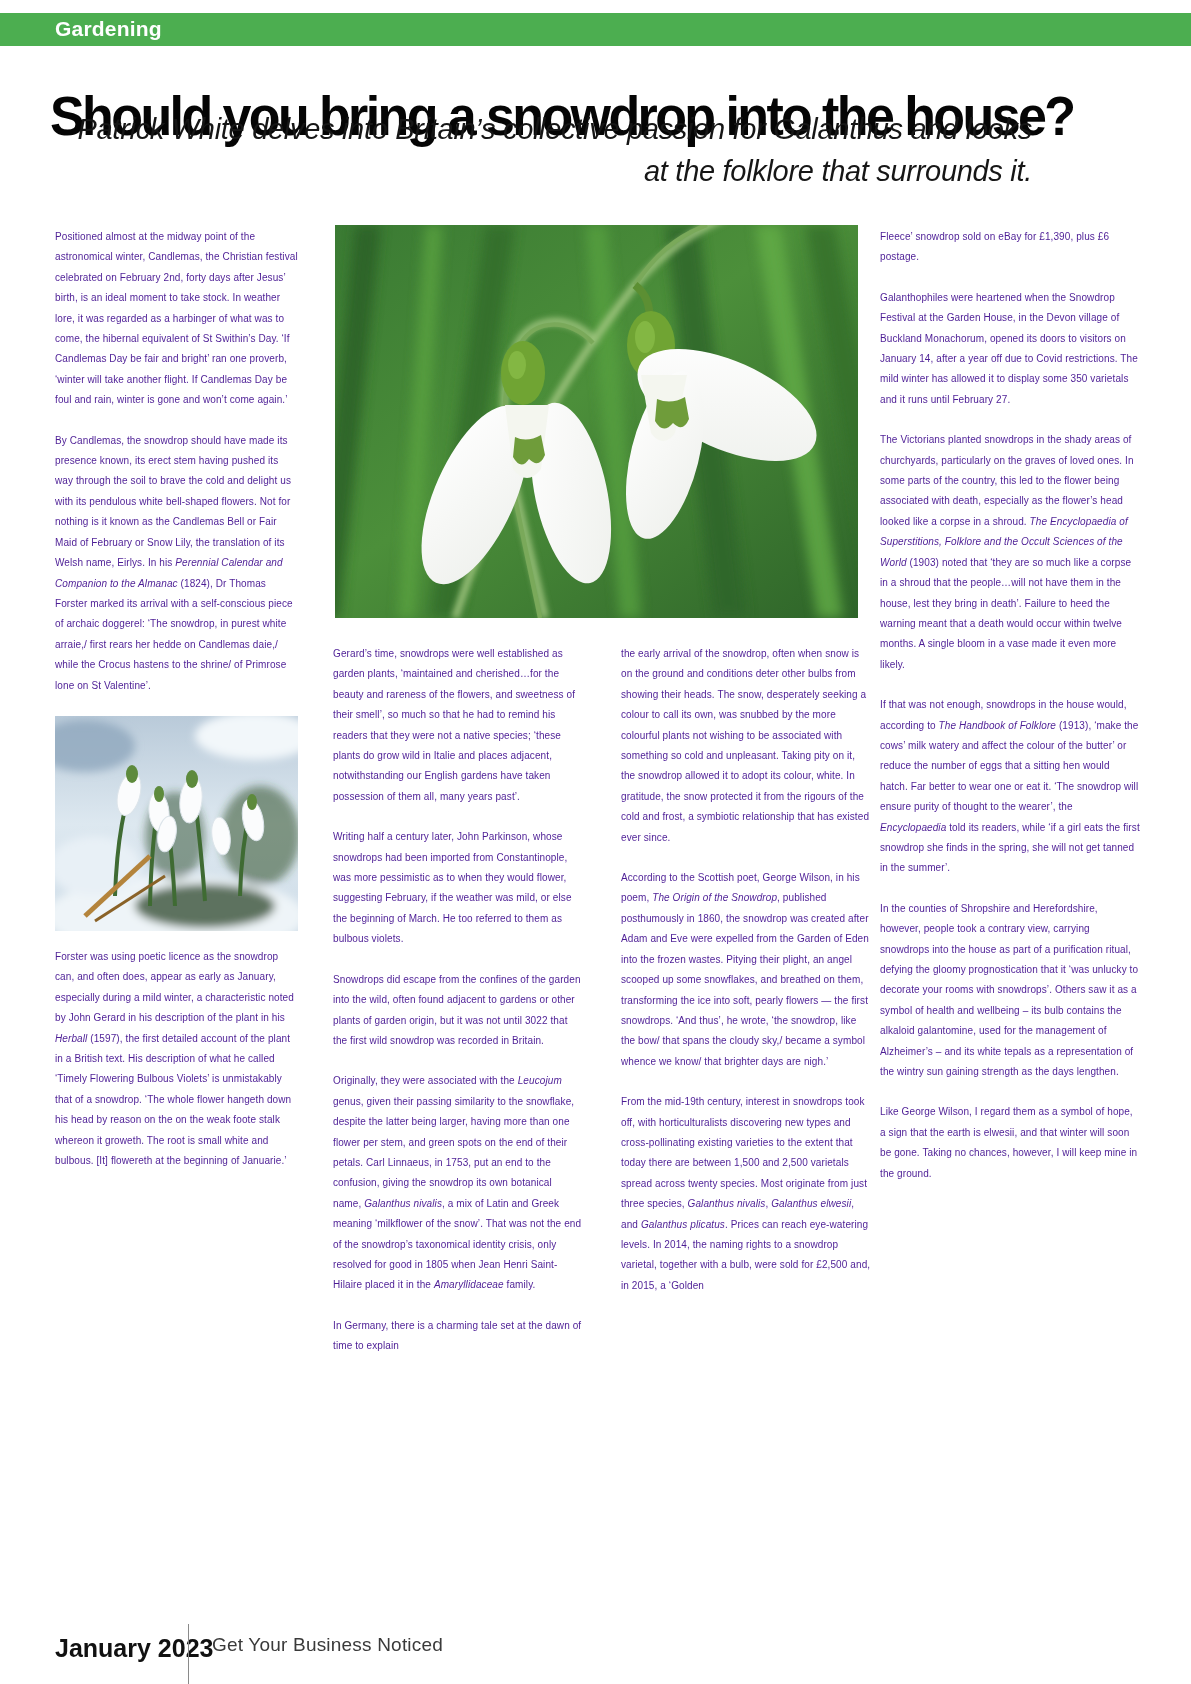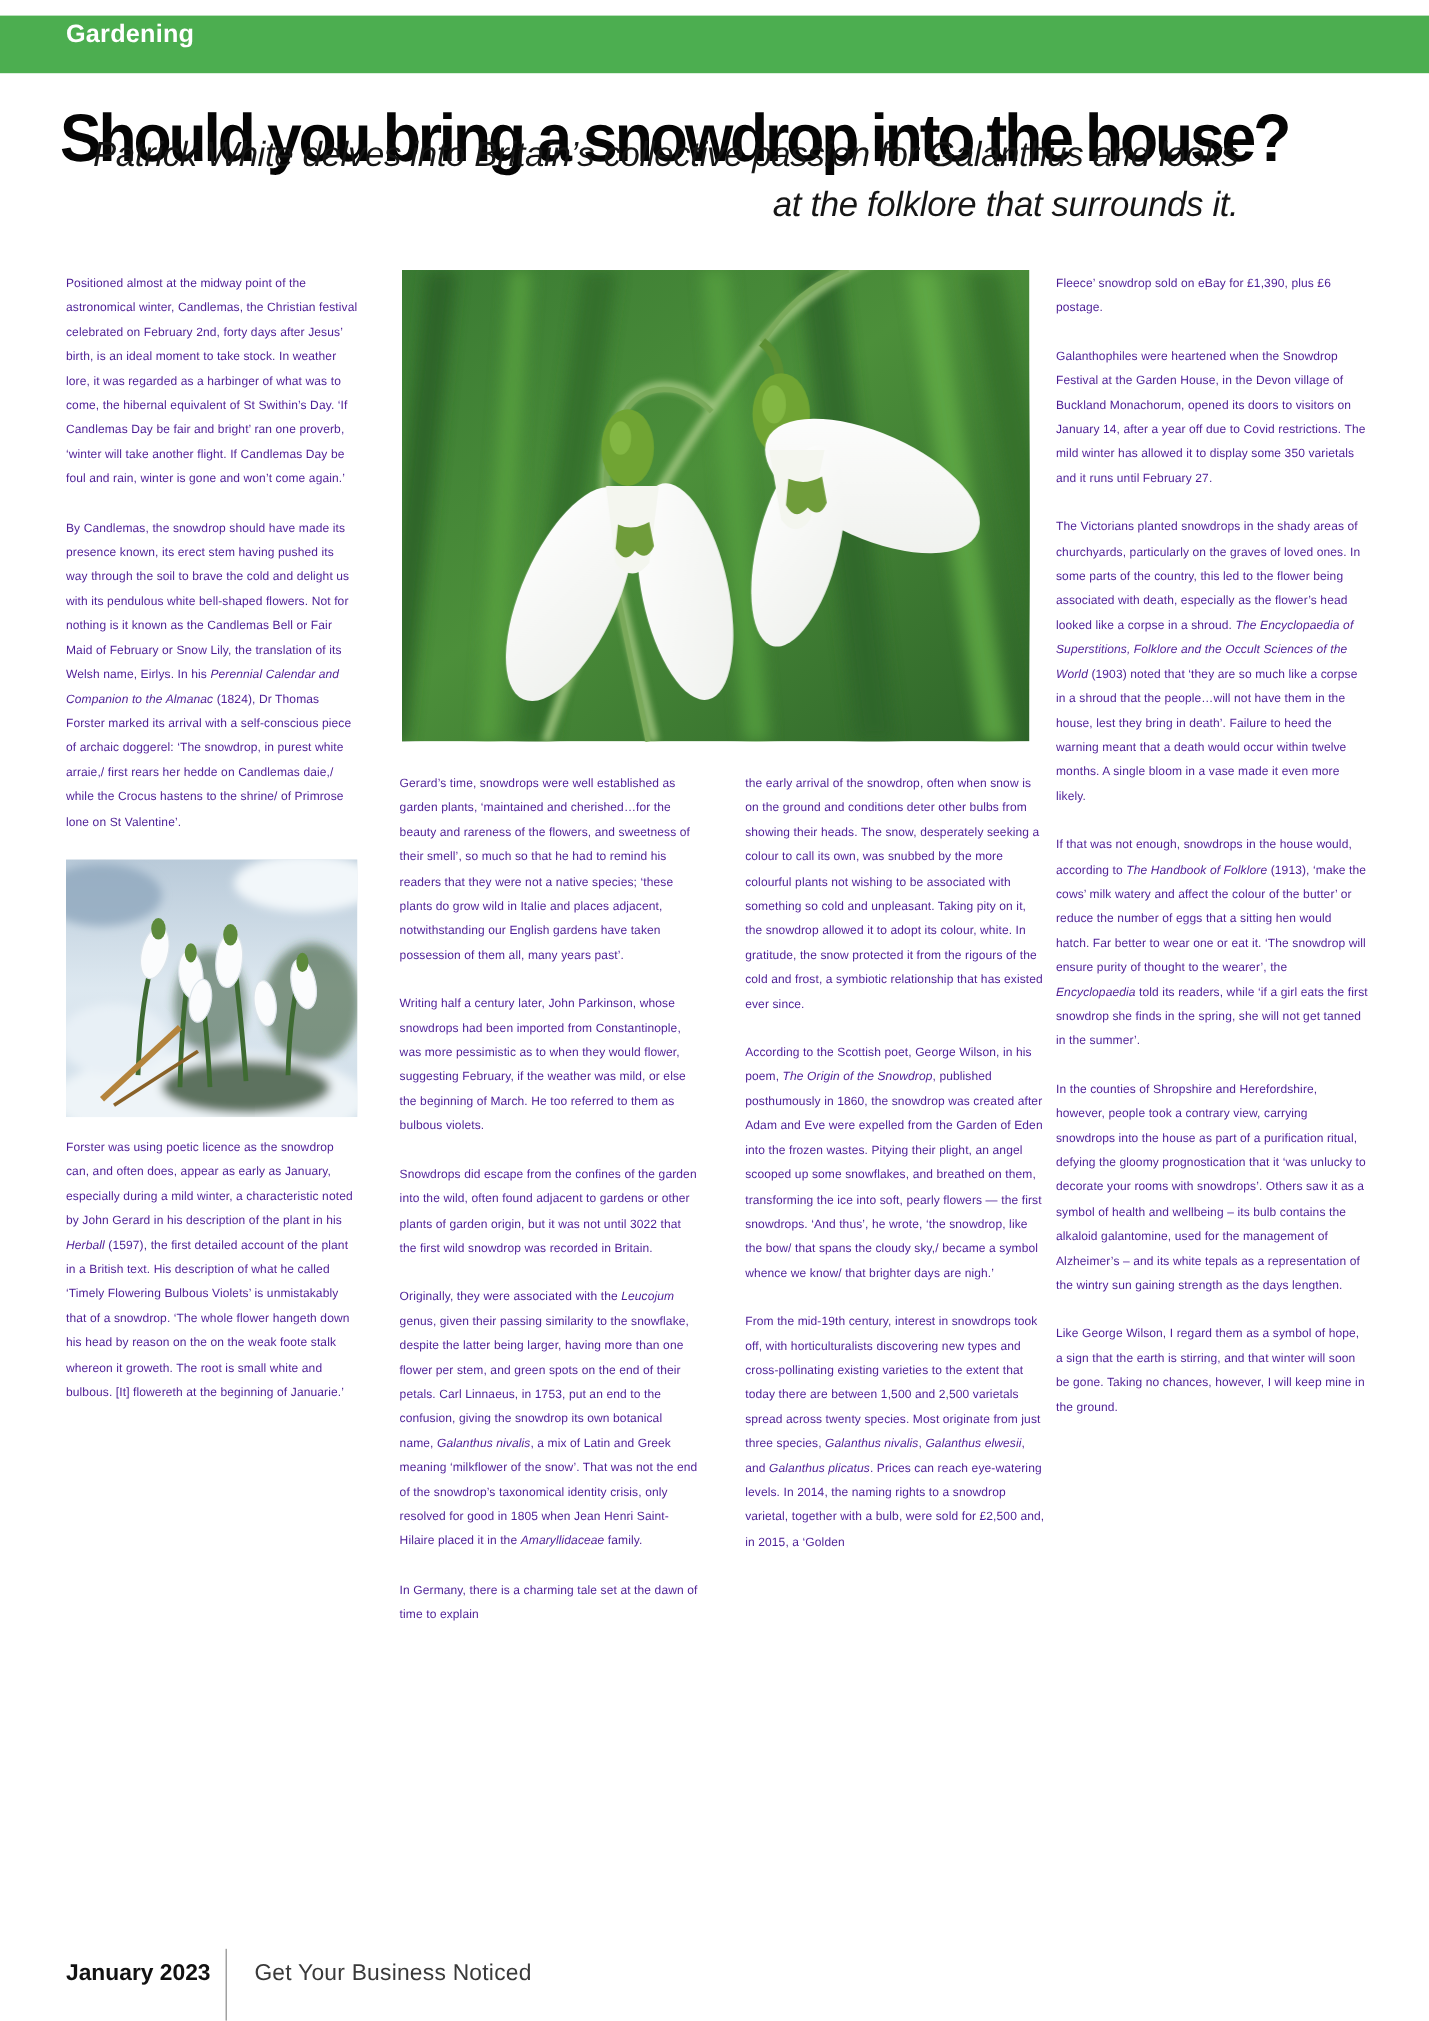--- a/index.html
+++ b/index.html
@@ -1,21 +1,21 @@
 <!DOCTYPE html>
 <html><head>
 <meta charset="utf-8">
 <style>
   html,body{margin:0;padding:0;}
   body{
     width:1191px;height:1684px;position:relative;background:#ffffff;
     font-family:"Liberation Sans", sans-serif;color:#222;overflow:hidden;
   }
   .section-bar{
-    position:absolute;left:0;top:13px;width:1191px;height:48px;
+    position:absolute;left:0;top:13px;width:1191px;height:33px;
     background:#4cae50;
   }
   .section-label{
     position:absolute;left:55px;top:4px;
     color:#ffffff;font-weight:bold;font-size:21px;letter-spacing:0.2px;
   }
   .headline{
     position:absolute;left:50px;top:48px;width:1100px;
     font-size:52px;font-weight:800;letter-spacing:-2.6px;color:#050505;
     transform:scaleY(1.08);transform-origin:left top;white-space:nowrap;
@@ -35,21 +35,21 @@
   .col p i{}
   #col1{left:55px;top:227px;width:243px;}
   #col2{left:333px;top:644px;width:249px;}
   #col3{left:605px;top:644px;width:250px;margin-left:16px;}
   #col4{left:880px;top:227px;width:260px;}
   .main-photo{
     position:absolute;left:335px;top:225px;width:523px;height:393px;overflow:hidden;
   }
   .inset-photo{display:none;width:243px;height:215px;margin:8px 0 16px 0;overflow:hidden;}
   .footer-issue{
-    position:absolute;left:55px;top:1634px;font-size:19px;font-weight:bold;color:#111;
+    position:absolute;left:55px;top:1634px;font-size:25px;font-weight:bold;color:#111;
   }
   .footer-divider{
     position:absolute;left:188px;top:1624px;width:1px;height:60px;background:#8a8a8a;
   }
   .footer-tagline{
     position:absolute;left:212px;top:1634px;font-size:19px;font-weight:300;color:#3a3a3a;
     letter-spacing:0.2px;
   }
   svg{display:block;}
 </style>
@@ -191,20 +191,20 @@
       <p>the early arrival of the snowdrop, often when snow is on the ground and conditions deter other bulbs from showing their heads. The snow, desperately seeking a colour to call its own, was snubbed by the more colourful plants not wishing to be associated with something so cold and unpleasant. Taking pity on it, the snowdrop allowed it to adopt its colour, white. In gratitude, the snow protected it from the rigours of the cold and frost, a symbiotic relationship that has existed ever since.</p>
       <p>According to the Scottish poet, George Wilson, in his poem, <i>The Origin of the Snowdrop</i>, published posthumously in 1860, the snowdrop was created after Adam and Eve were expelled from the Garden of Eden into the frozen wastes. Pitying their plight, an angel scooped up some snowflakes, and breathed on them, transforming the ice into soft, pearly flowers — the first snowdrops. ‘And thus’, he wrote, ‘the snowdrop, like the bow/ that spans the cloudy sky,/ became a symbol whence we know/ that brighter days are nigh.’</p>
       <p>From the mid-19th century, interest in snowdrops took off, with horticulturalists discovering new types and cross-pollinating existing varieties to the extent that today there are between 1,500 and 2,500 varietals spread across twenty species. Most originate from just three species, <i>Galanthus nivalis</i>, <i>Galanthus elwesii</i>, and <i>Galanthus plicatus</i>. Prices can reach eye-watering levels. In 2014, the naming rights to a snowdrop varietal, together with a bulb, were sold for £2,500 and, in 2015, a ‘Golden</p>
     </div>
   <div class="col" id="col4">
       <p>Fleece’ snowdrop sold on eBay for £1,390, plus £6 postage.</p>
       <p>Galanthophiles were heartened when the Snowdrop Festival at the Garden House, in the Devon village of Buckland Monachorum, opened its doors to visitors on January 14, after a year off due to Covid restrictions. The mild winter has allowed it to display some 350 varietals and it runs until February 27.</p>
       <p>The Victorians planted snowdrops in the shady areas of churchyards, particularly on the graves of loved ones. In some parts of the country, this led to the flower being associated with death, especially as the flower’s head looked like a corpse in a shroud. <i>The Encyclopaedia of Superstitions, Folklore and the Occult Sciences of the World</i> (1903) noted that ‘they are so much like a corpse in a shroud that the people…will not have them in the house, lest they bring in death’. Failure to heed the warning meant that a death would occur within twelve months. A single bloom in a vase made it even more likely.</p>
       <p>If that was not enough, snowdrops in the house would, according to <i>The Handbook of Folklore</i> (1913), ‘make the cows’ milk watery and affect the colour of the butter’ or reduce the number of eggs that a sitting hen would hatch. Far better to wear one or eat it. ‘The snowdrop will ensure purity of thought to the wearer’, the <i>Encyclopaedia</i> told its readers, while ‘if a girl eats the first snowdrop she finds in the spring, she will not get tanned in the summer’.</p>
       <p>In the counties of Shropshire and Herefordshire, however, people took a contrary view, carrying snowdrops into the house as part of a purification ritual, defying the gloomy prognostication that it ‘was unlucky to decorate your rooms with snowdrops’. Others saw it as a symbol of health and wellbeing – its bulb contains the alkaloid galantomine, used for the management of Alzheimer’s – and its white tepals as a representation of the wintry sun gaining strength as the days lengthen.</p>
-      <p>Like George Wilson, I regard them as a symbol of hope, a sign that the earth is stirring, and that winter will soon be gone. Taking no chances, however, I will keep mine in the ground.</p>
+      <p>Like George Wilson, I regard them as a symbol of hope, a sign that the earth is elwesii, and that winter will soon be gone. Taking no chances, however, I will keep mine in the ground.</p>
     </div>
 
 </div>
 
 <div class="footer-issue">January 2023</div>
 <div class="footer-divider"></div>
 <div class="footer-tagline">Get Your Business Noticed</div>
 
 </body></html>

